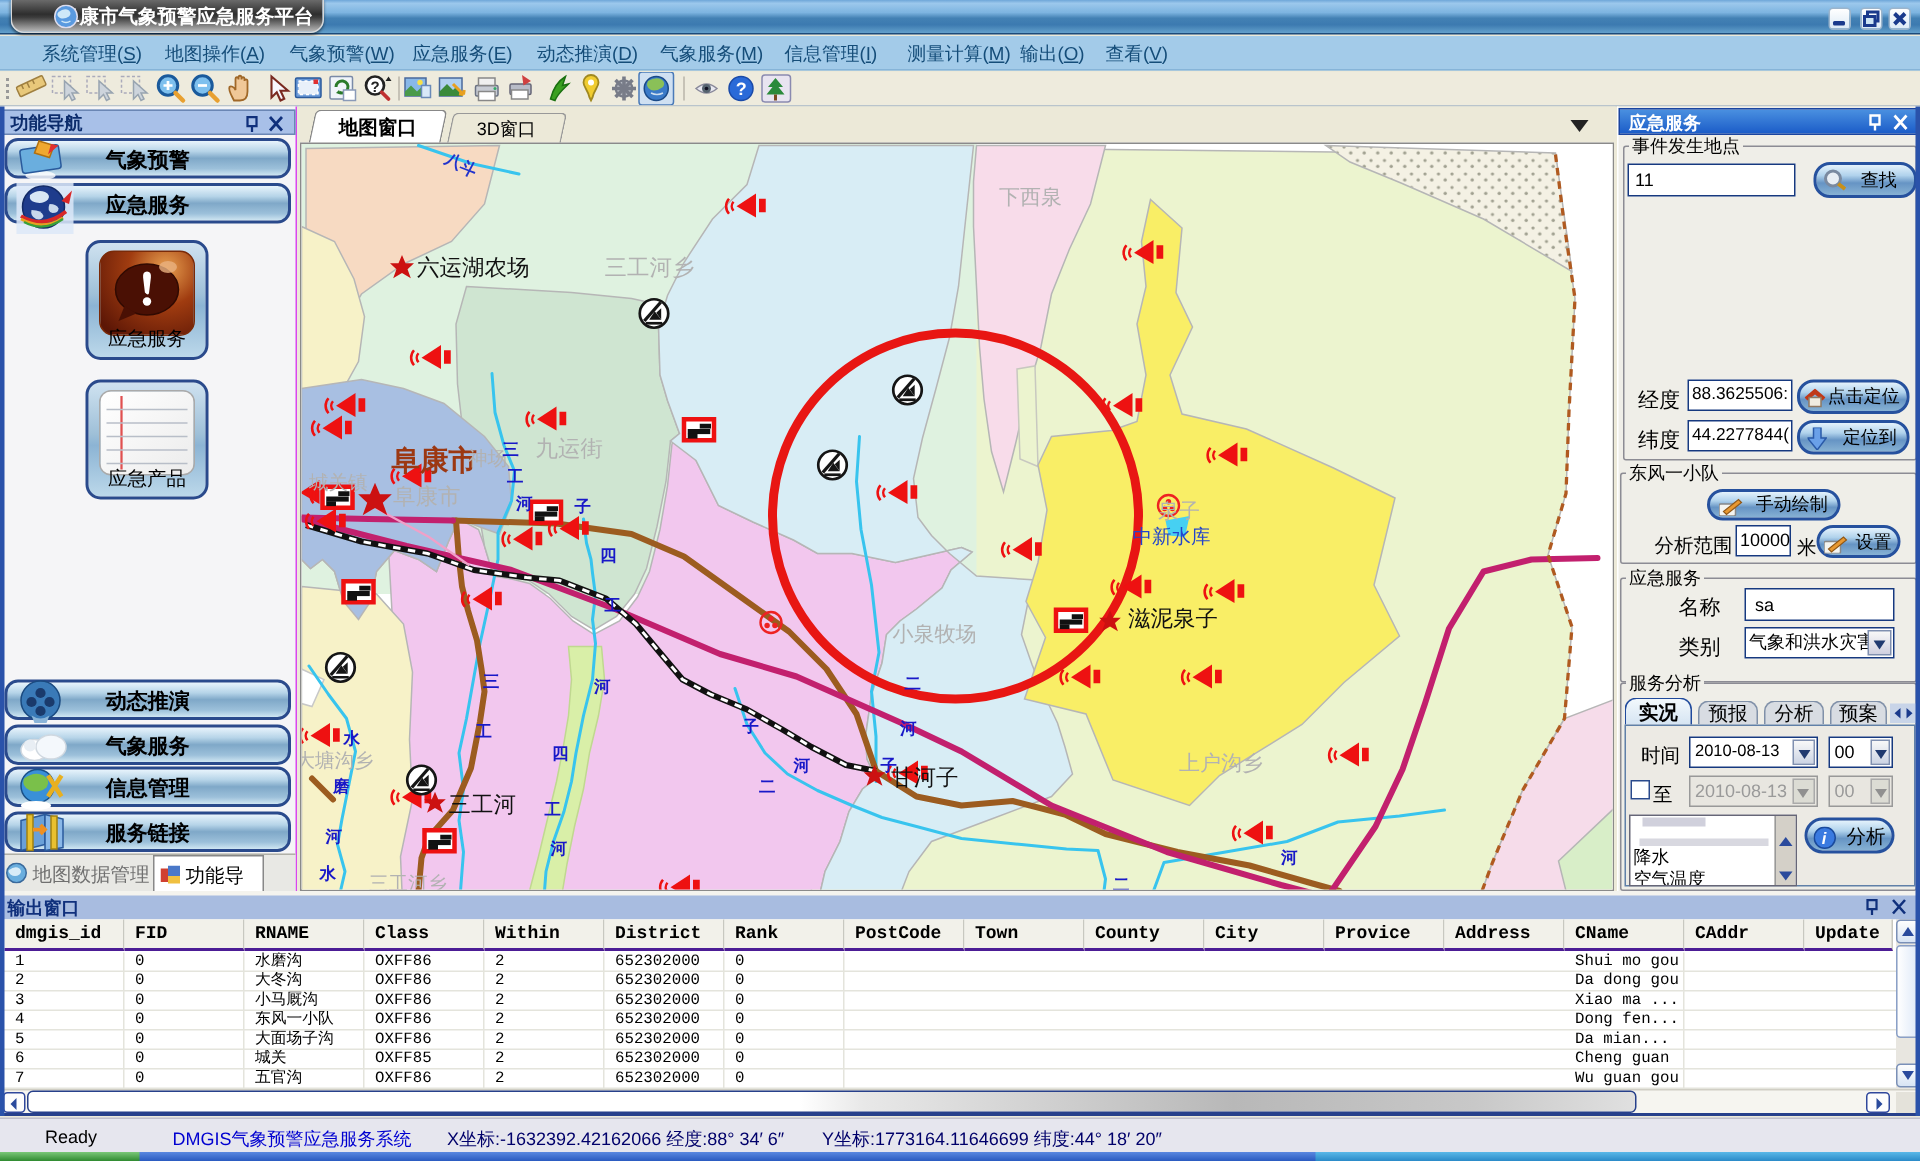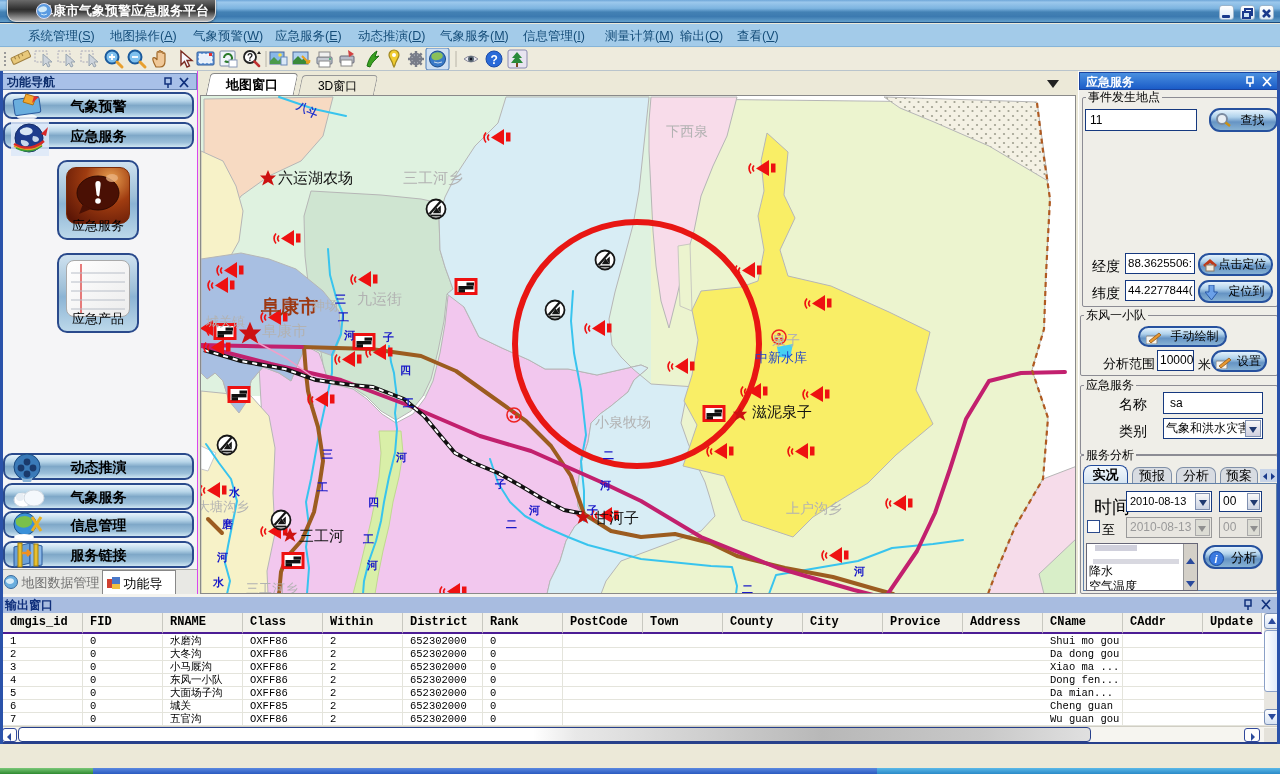--- a/index.html
+++ b/index.html
@@ -500,21 +500,21 @@
     <div class="grplabel" style="left:5px;top:378px">服务分析</div>
     <div style="position:absolute;left:4px;top:394px;width:45px;height:36px;background:linear-gradient(#f2f8fc,#b8d0e8);border:1.5px solid #204a9c;border-bottom:none;border-radius:8px 8px 0 0;font-size:13px;font-weight:bold;text-align:center;line-height:17px">实况</div>
     <div style="position:absolute;left:53px;top:396px;width:40px;height:16px;background:#d8dce2;border:1px solid #8090a8;border-bottom:none;border-radius:7px 7px 0 0;font-size:13px;text-align:center;line-height:15px">预报</div>
     <div style="position:absolute;left:97px;top:396px;width:40px;height:16px;background:#d8dce2;border:1px solid #8090a8;border-bottom:none;border-radius:7px 7px 0 0;font-size:13px;text-align:center;line-height:15px">分析</div>
     <div style="position:absolute;left:141px;top:396px;width:38px;height:16px;background:#d8dce2;border:1px solid #8090a8;border-bottom:none;border-radius:7px 7px 0 0;font-size:13px;text-align:center;line-height:15px">预案</div>
     <div style="position:absolute;left:181px;top:398px;width:18px;height:13px;background:#c8d4e8"><svg width="18" height="13">
           <path d="M7,3 L3,6.5 L7,10 Z" fill="#1a3a8c"></path>
           <path d="M11,3 L15,6.5 L11,10 Z" fill="#1a3a8c"></path>
         </svg></div>
     <div style="position:absolute;left:4px;top:412px;width:194px;height:108px;border:1px solid #6080a8;background:#eceae4"></div>
-    <div class="lbl" style="left:15px;top:424px;font-size:18px">时间</div>
+    <div class="lbl" style="left:15px;top:424px;font-size:13px">时间</div>
     <div class="tbox" style="left:47px;top:420px;width:86px;height:21px;line-height:19px;padding-left:3px;font-size:11px">2010-08-13<span style="position:absolute;right:1px;top:1px;width:15px;height:17px;background:linear-gradient(#f8f8f8,#ccd4e4);border:1px solid #8090b0">
           <svg width="9" height="8" style="position:absolute;left:3px;top:5px">
             <path d="M0,1 L8,1 L4,7 Z" fill="#203a70"></path>
           </svg>
         </span></div>
     <div class="tbox" style="left:140px;top:420px;width:43px;height:21px;line-height:19px;padding-left:3px;font-size:12px">00<span style="position:absolute;right:1px;top:1px;width:13px;height:17px;background:linear-gradient(#f8f8f8,#ccd4e4);border:1px solid #8090b0">
           <svg width="9" height="8" style="position:absolute;left:2px;top:5px">
             <path d="M0,1 L8,1 L4,7 Z" fill="#203a70"></path>
           </svg>
         </span></div>
@@ -659,19 +659,25 @@
           </svg></div>
         <div style="position:absolute;left:18px;top:0px;width:1073px;height:15px;border:1.5px solid #27408b;border-radius:4px;background:linear-gradient(90deg,#ffffff 0%,#ffffff 48%,#e8e8e8 52%,#b8b8b8 75%,#c8c8c8 90%,#e0e0e0 100%)"></div>
         <div style="position:absolute;left:1244px;top:1px;width:16px;height:14px;background:#fdfdfd;border:1px solid #30489c;border-radius:3px"><svg width="14" height="12">
             <path d="M6,2 L10,6 L6,10 Z" fill="#2a4a9c"></path>
           </svg></div>
         <div style="position:absolute;left:1264px;top:1px;width:15px;height:14px;background:#e4e2da"></div>
       </div>
 <div class="abs" style="left:0;top:148px;width:1280px;height:2px;background:#27408b"></div>
 </div>
 
+  <div id="statusbar" class="abs">
+    <span style="position:absolute;left:30px;top:5px">Ready</span>
+    <span style="position:absolute;left:115px;top:5px;color:#0000d0">DMGIS气象预警应急服务系统</span>
+    <span style="position:absolute;left:298px;top:5px;color:#00006a">X坐标:-1632392.42162066 经度:88° 34′ 6″</span>
+    <span style="position:absolute;left:548px;top:5px;color:#00006a">Y坐标:1773164.11646699 纬度:44° 18′ 20″</span>
+  </div>
   <div class="abs" style="left:0;top:71px;width:3px;height:673px;background:#2a52aa"></div>
   <div class="abs" style="left:1277px;top:71px;width:3px;height:673px;background:#2a52aa"></div>
   <div id="taskbar" class="abs">
       <div style="position:absolute;left:0;top:0;width:93px;height:6px;background:linear-gradient(#7ac878,#2f8a30)"></div>
       <div style="position:absolute;left:877px;top:0;width:403px;height:6px;background:linear-gradient(#5ab8e8,#2a8ac8)"></div>
     </div>
 </div>
 
 </body></html>

